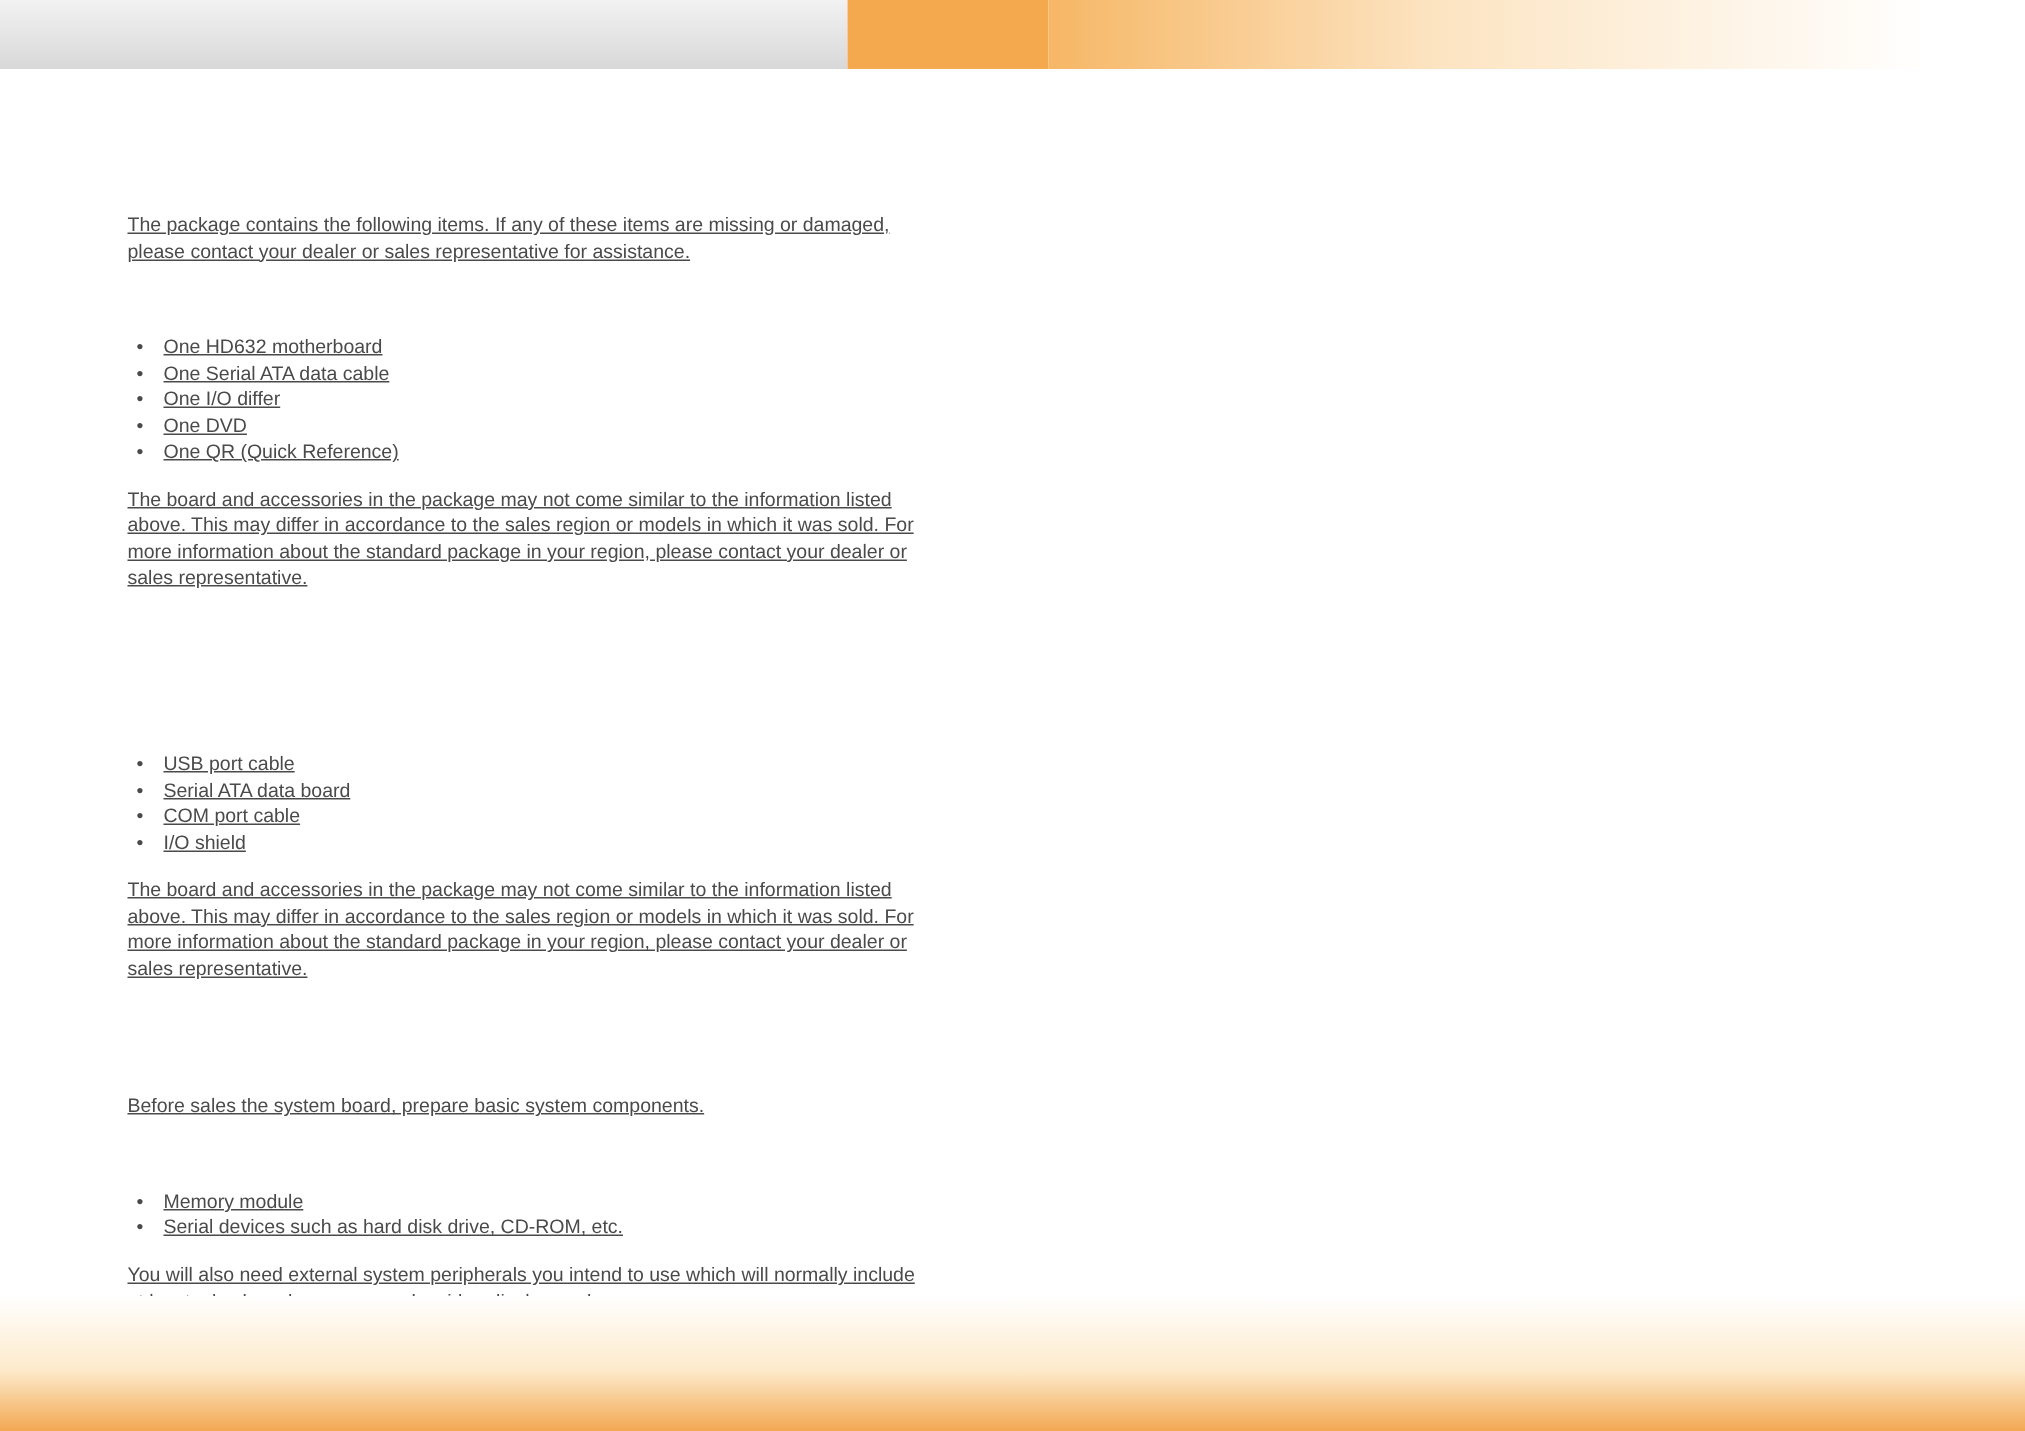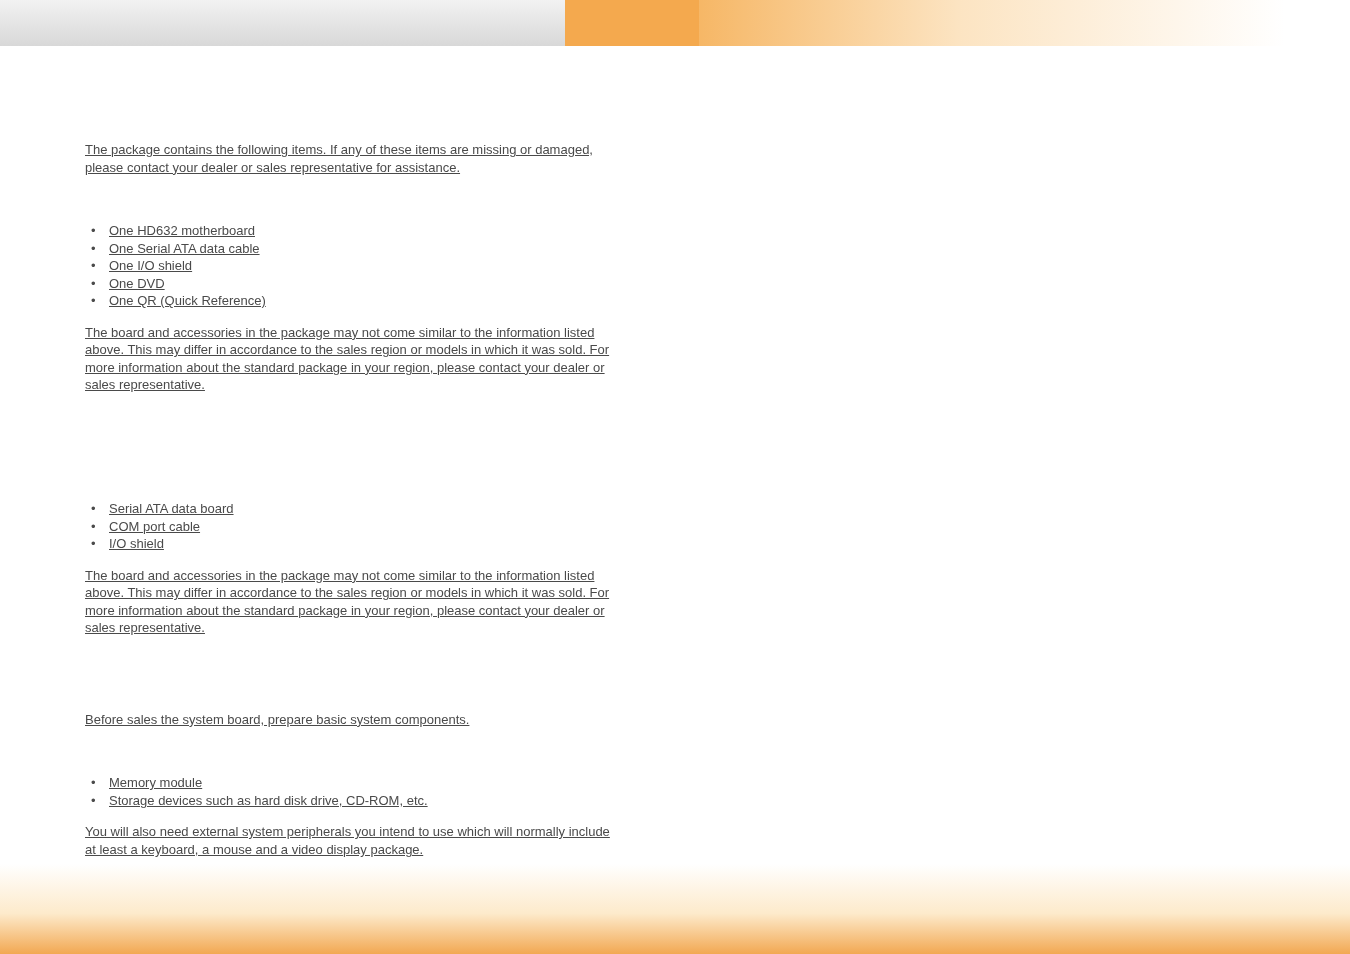--- a/index.html
+++ b/index.html
@@ -94,45 +94,46 @@
   <div class="header-orange-fade"></div>
 </div>
 
 <div class="content">
 
   <div class="para">The package contains the following items. If any of these items are missing or damaged, please contact your dealer or sales representative for assistance.</div>
 
   <ul class="items">
     <li>One HD632 motherboard</li>
     <li>One Serial ATA data cable</li>
-    <li>One I/O shield</li>
+    <li>One I/O differ</li>
     <li>One DVD</li>
     <li>One QR (Quick Reference)</li>
   </ul>
 
   <div class="para">The board and accessories in the package may not come similar to the information listed above. This may differ in accordance to the sales region or models in which it was sold. For more information about the standard package in your region, please contact your dealer or sales representative.</div>
 
   <div class="section-gap"></div>
 
   <ul class="items">
+    <li>USB port cable</li>
     <li>Serial ATA data board</li>
     <li>COM port cable</li>
     <li>I/O shield</li>
   </ul>
 
   <div class="para">The board and accessories in the package may not come similar to the information listed above. This may differ in accordance to the sales region or models in which it was sold. For more information about the standard package in your region, please contact your dealer or sales representative.</div>
 
   <div class="section-gap"></div>
   <div style="height:14px"></div>
 
   <div class="para">Before sales the system board, prepare basic system components.</div>
 
 
   <ul class="items">
     <li>Memory module</li>
-    <li>Storage devices such as hard disk drive, CD-ROM, etc.</li>
+    <li>Serial devices such as hard disk drive, CD-ROM, etc.</li>
   </ul>
 
   <div class="para">You will also need external system peripherals you intend to use which will normally include at least a keyboard, a mouse and a video display package.</div>
 
 </div>
 
 <div class="footer-gradient"></div>
 
 </body></html>

